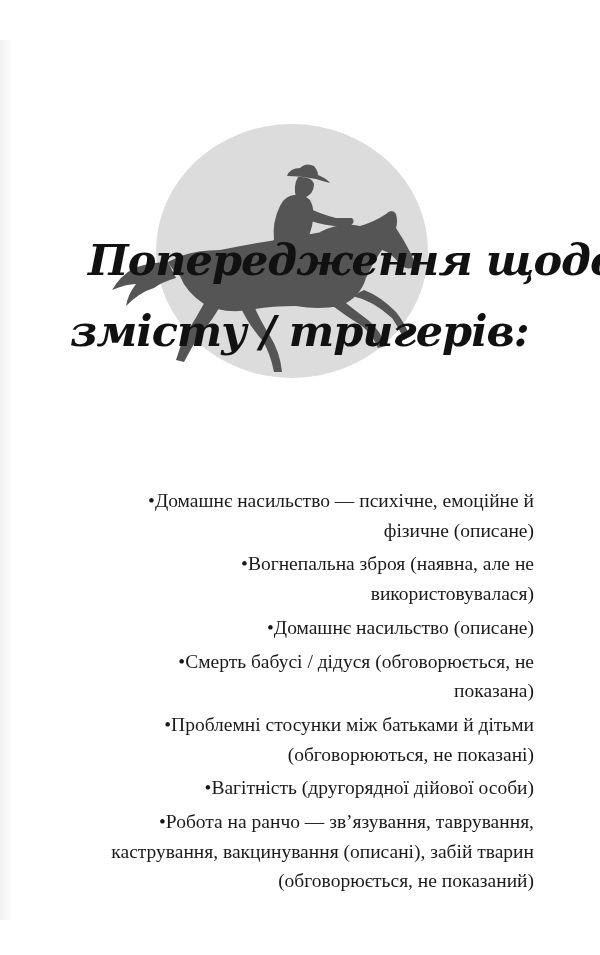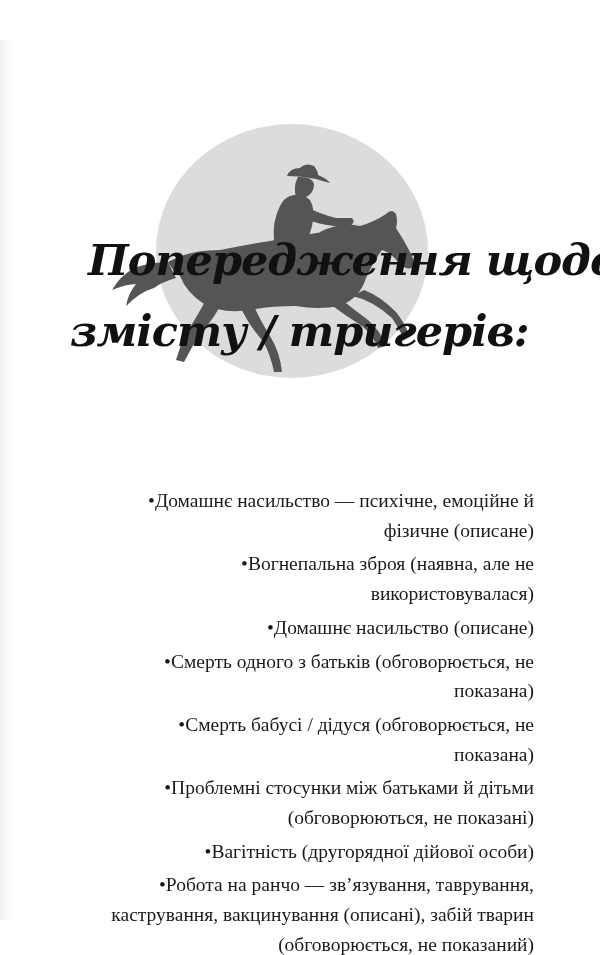--- a/index.html
+++ b/index.html
@@ -122,18 +122,17 @@
   <h1 class="title">
     <span class="line line1">Попередження щодо</span>
     <span class="line line2">змісту / тригерів:</span>
   </h1>
 </div>
 
 <ul class="warnings">
   <li><span class="bullet">•</span><span>Домашнє насильство — психічне, емоційне й фізичне (описане)</span></li>
   <li><span class="bullet">•</span><span>Вогнепальна зброя (наявна, але не використовувалася)</span></li>
   <li><span class="bullet">•</span><span>Домашнє насильство (описане)</span></li>
-  <li><span class="bullet">•</span><span>Смерть одного з батьків (обговорюється, не показана)</span></li>
   <li><span class="bullet">•</span><span>Смерть бабусі / дідуся (обговорюється, не показана)</span></li>
   <li><span class="bullet">•</span><span>Проблемні стосунки між батьками й дітьми (обговорюються, не показані)</span></li>
   <li><span class="bullet">•</span><span>Вагітність (другорядної дійової особи)</span></li>
   <li><span class="bullet">•</span><span>Робота на ранчо — зв’язування, таврування, кастрування, вакцинування (описані), забій тварин (обговорюється, не показаний)</span></li>
 </ul>
 
 </body></html>

